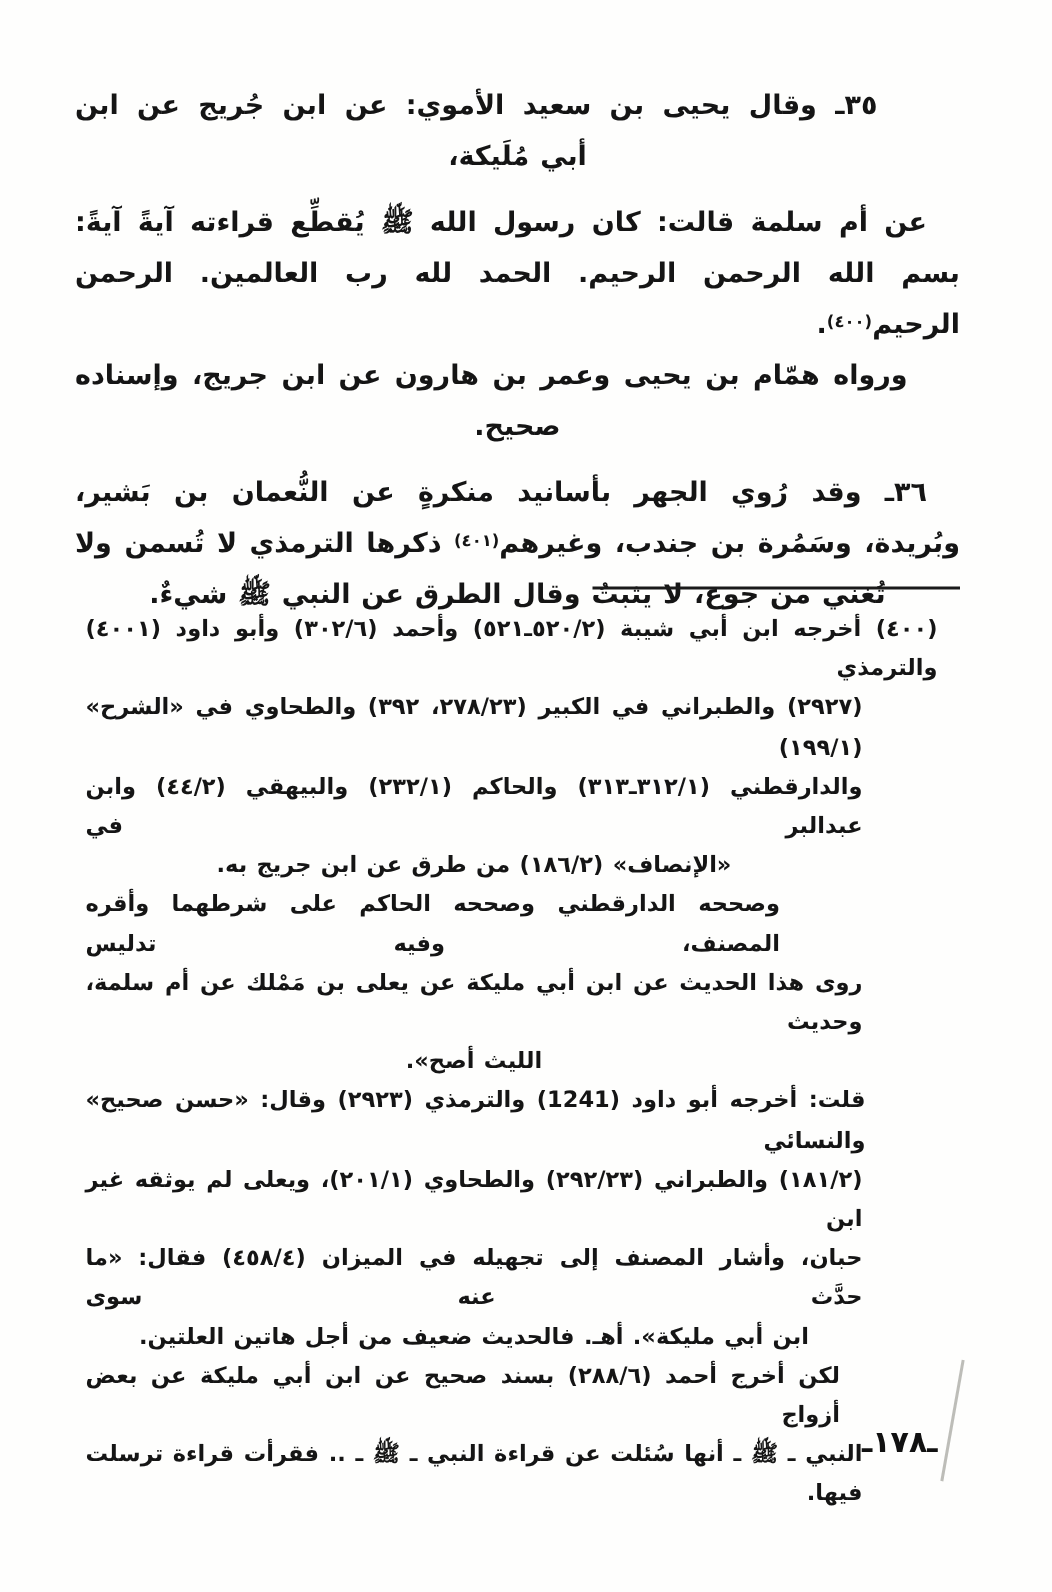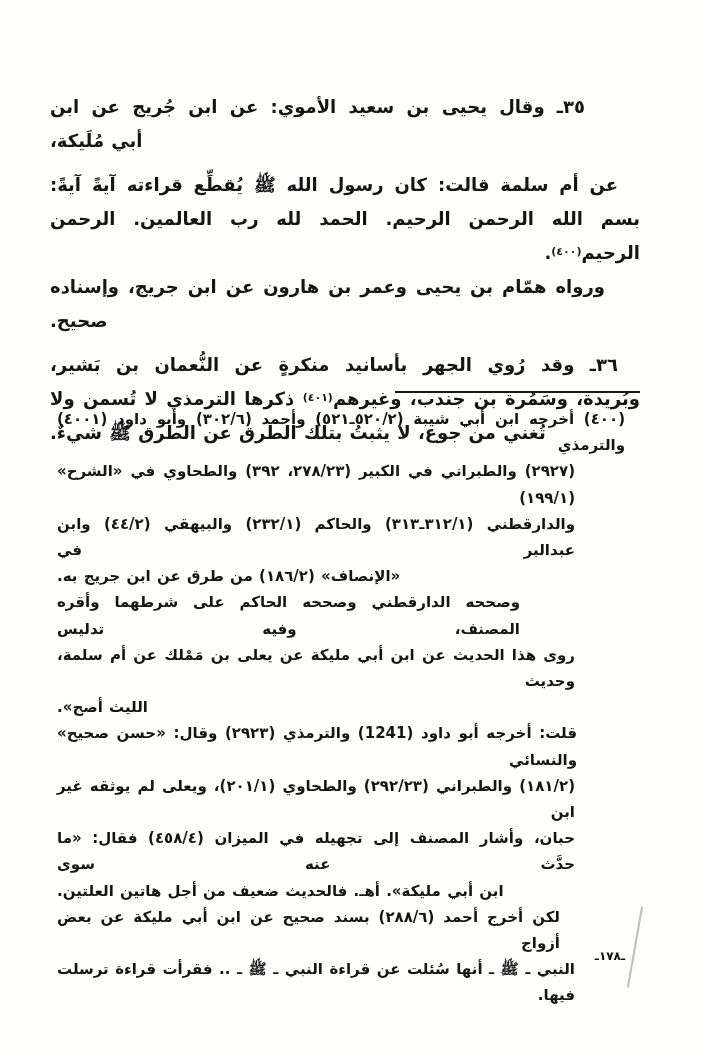--- a/index.html
+++ b/index.html
@@ -23,22 +23,22 @@
     top:54px; right:61px; left:50px;
   }
   .ml{
     margin:0;
     font-size:18px;
     font-weight:bold;
     line-height:34px;
     word-spacing:1px;
   }
   .jl{ text-align:justify; text-align-last:justify; -moz-text-align-last:justify; }
-  .rl{ text-align:left; }
-  .i55{ padding-right:55px;margin-top:36px; }
+  .rl{ text-align:center; }
+  .i55{ padding-right:55px; }
   .i35{ padding-right:35px; }
   .i22{ padding-right:22px; }
   .pgap{ margin-top:10px; }
   .fnref{
     font-size:11px;
     font-weight:bold;
     vertical-align:4px;
     line-height:0;
   }
   
@@ -62,21 +62,21 @@
   }
   .fA{ padding-right:35px; }   
   .fB{ padding-right:85px; }   
   .fC{ padding-right:140px; }  
   .fD{ padding-right:100px; }  
   .fQ{ padding-right:83px; }   
   
   .page-number{
     position:absolute;
     top:949px; right:76px;
-    font-size:12px;
+    font-size:20px;
     font-weight:bold;
     letter-spacing:1px;
     color:#111;
   }
   
   .scratch{
     position:absolute;
     left:634px; top:906px;
     width:1.5px; height:82px;
     background:#9a9a94;
@@ -91,21 +91,21 @@
 
   <div class="main-block">
     <p class="ml jl i55">٣٥ـ وقال يحيى بن سعيد الأموي: عن ابن جُريج عن ابن</p>
     <p class="ml rl">أبي مُلَيكة،</p>
     <p class="ml jl i22 pgap">عن أم سلمة قالت: كان رسول الله ﷺ يُقطِّع قراءته آيةً آيةً:</p>
     <p class="ml jl"><span>بسم الله الرحمن الرحيم. الحمد لله رب العالمين. الرحمن الرحيم</span><sup class="fnref">(٤٠٠)</sup><span>.</span></p>
     <p class="ml jl i35">ورواه همّام بن يحيى وعمر بن هارون عن ابن جريج، وإسناده</p>
     <p class="ml rl">صحيح.</p>
     <p class="ml jl i22 pgap">٣٦ـ وقد رُوي الجهر بأسانيد منكرةٍ عن النُّعمان بن بَشير،</p>
     <p class="ml jl"><span>وبُريدة، وسَمُرة بن جندب، وغيرهم</span><sup class="fnref">(٤٠١)</sup><span> ذكرها الترمذي لا تُسمن ولا</span></p>
-    <p class="ml rl">تُغني من جوع، لا يثبتُ بتلك الطرق عن الطرق ﷺ شيءٌ.</p>
+    <p class="ml rl">تُغني من جوع، لا يثبتُ وقال الطرق عن النبي ﷺ شيءٌ.</p>
   </div>
 
   <div class="divider"></div>
 
   <div class="fn-block">
     <p class="fl jl fA">(٤٠٠) أخرجه ابن أبي شيبة (٥٢٠/٢ـ٥٢١) وأحمد (٣٠٢/٦) وأبو داود (٤٠٠١) والترمذي</p>
     <p class="fl jl fB">(٢٩٢٧) والطبراني في الكبير (٢٧٨/٢٣، ٣٩٢) والطحاوي في «الشرح» (١٩٩/١)</p>
     <p class="fl jl fB">والدارقطني (٣١٢/١ـ٣١٣) والحاكم (٢٣٢/١) والبيهقي (٤٤/٢) وابن عبدالبر في</p>
     <p class="fl rl fB">«الإنصاف» (١٨٦/٢) من طرق عن ابن جريج به.</p>
     <p class="fl jl fC">وصححه الدارقطني وصححه الحاكم على شرطهما وأقره المصنف، وفيه تدليس</p>

